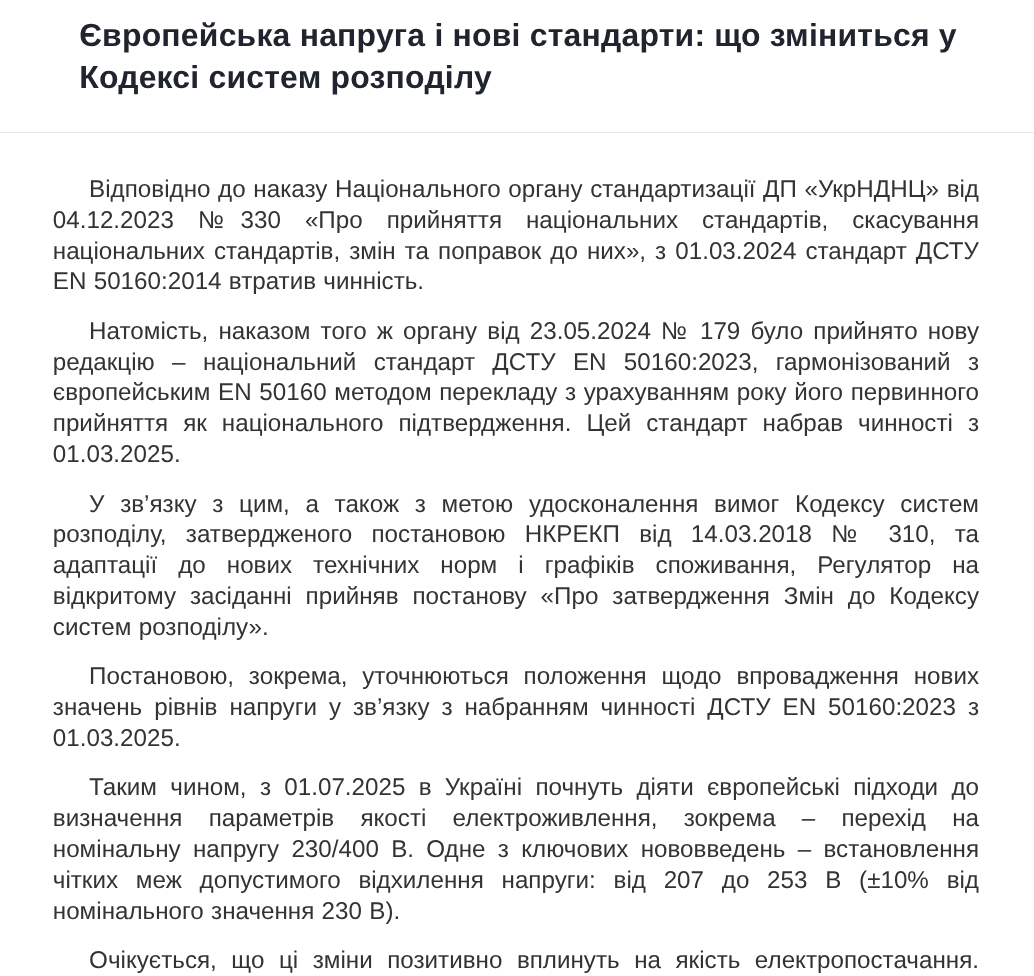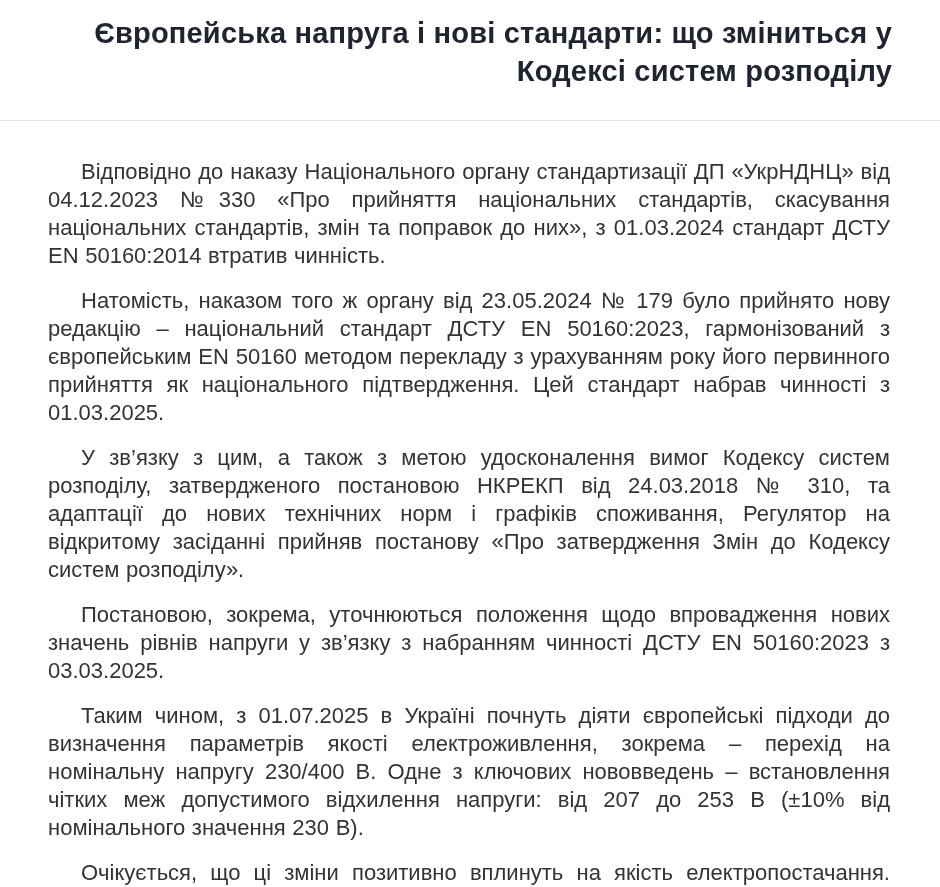--- a/index.html
+++ b/index.html
@@ -16,21 +16,21 @@
     background: var(--background);
   }
   body {
     width: 940px;
     min-height: 887px;
     font-family: "Liberation Sans", sans-serif;
     color: var(--body_text);
   }
   .article-header {
     padding-top: 14px;
-    text-align: right;
+    text-align: left;
     padding-left: 24px;
   }
   .article-title {
     margin: 0 auto;
     max-width: 820px;
     font-size: 29px;
     line-height: 38px;
     font-weight: 600;
     letter-spacing: 0.2px;
     color: var(--title_text);
@@ -67,17 +67,17 @@
 
 <header class="article-header">
   <h1 class="article-title">Європейська напруга і нові стандарти: що зміниться у Кодексі систем розподілу</h1>
 </header>
 
 <hr class="header-divider">
 
 <main class="article-body">
   <p>Відповідно до наказу Національного органу стандартизації ДП «УкрНДНЦ» від 04.12.2023 №330 «Про прийняття національних стандартів, скасування національних стандартів, змін та поправок до них», з 01.03.2024 стандарт ДСТУ EN 50160:2014 втратив чинність.</p>
   <p>Натомість, наказом того ж органу від 23.05.2024 № 179 було прийнято нову редакцію – національний стандарт ДСТУ EN 50160:2023, гармонізований з європейським EN 50160 методом перекладу з урахуванням року його первинного прийняття як національного підтвердження. Цей стандарт набрав чинності з 01.03.2025.</p>
-  <p>У зв’язку з цим, а також з метою удосконалення вимог Кодексу систем розподілу, затвердженого постановою НКРЕКП від 24.03.2018 № 310, та адаптації до нових технічних норм і графіків споживання, Регулятор на відкритому засіданні прийняв постанову «Про затвердження Змін до Кодексу систем розподілу».</p>
-  <p>Постановою, зокрема, уточнюються положення щодо впровадження нових значень рівнів напруги у зв’язку з набранням чинності ДСТУ EN 50160:2023 з 03.03.2025.</p>
+  <p>У зв’язку з цим, а також з метою удосконалення вимог Кодексу систем розподілу, затвердженого постановою НКРЕКП від 14.03.2018 № 310, та адаптації до нових технічних норм і графіків споживання, Регулятор на відкритому засіданні прийняв постанову «Про затвердження Змін до Кодексу систем розподілу».</p>
+  <p>Постановою, зокрема, уточнюються положення щодо впровадження нових значень рівнів напруги у зв’язку з набранням чинності ДСТУ EN 50160:2023 з 01.03.2025.</p>
   <p>Таким чином, з 01.07.2025 в Україні почнуть діяти європейські підходи до визначення параметрів якості електроживлення, зокрема – перехід на номінальну напругу 230/400 В. Одне з ключових нововведень – встановлення чітких меж допустимого відхилення напруги: від 207 до 253 В (±10% від номінального значення 230 В).</p>
   <p>Очікується, що ці зміни позитивно вплинуть на якість електропостачання. Стабільна напруга зменшить ризики пошкодження побутової техніки, чутливої до коливань, а також знизить потребу у додаткових засобах захисту, таких як стабілізатори. Крім того, це сприятиме підвищенню енергоефективності – електроприлади зможуть працювати в оптимальному режимі, без перевантажень і втрат потужності.</p>
 </main>
 
 </body></html>

